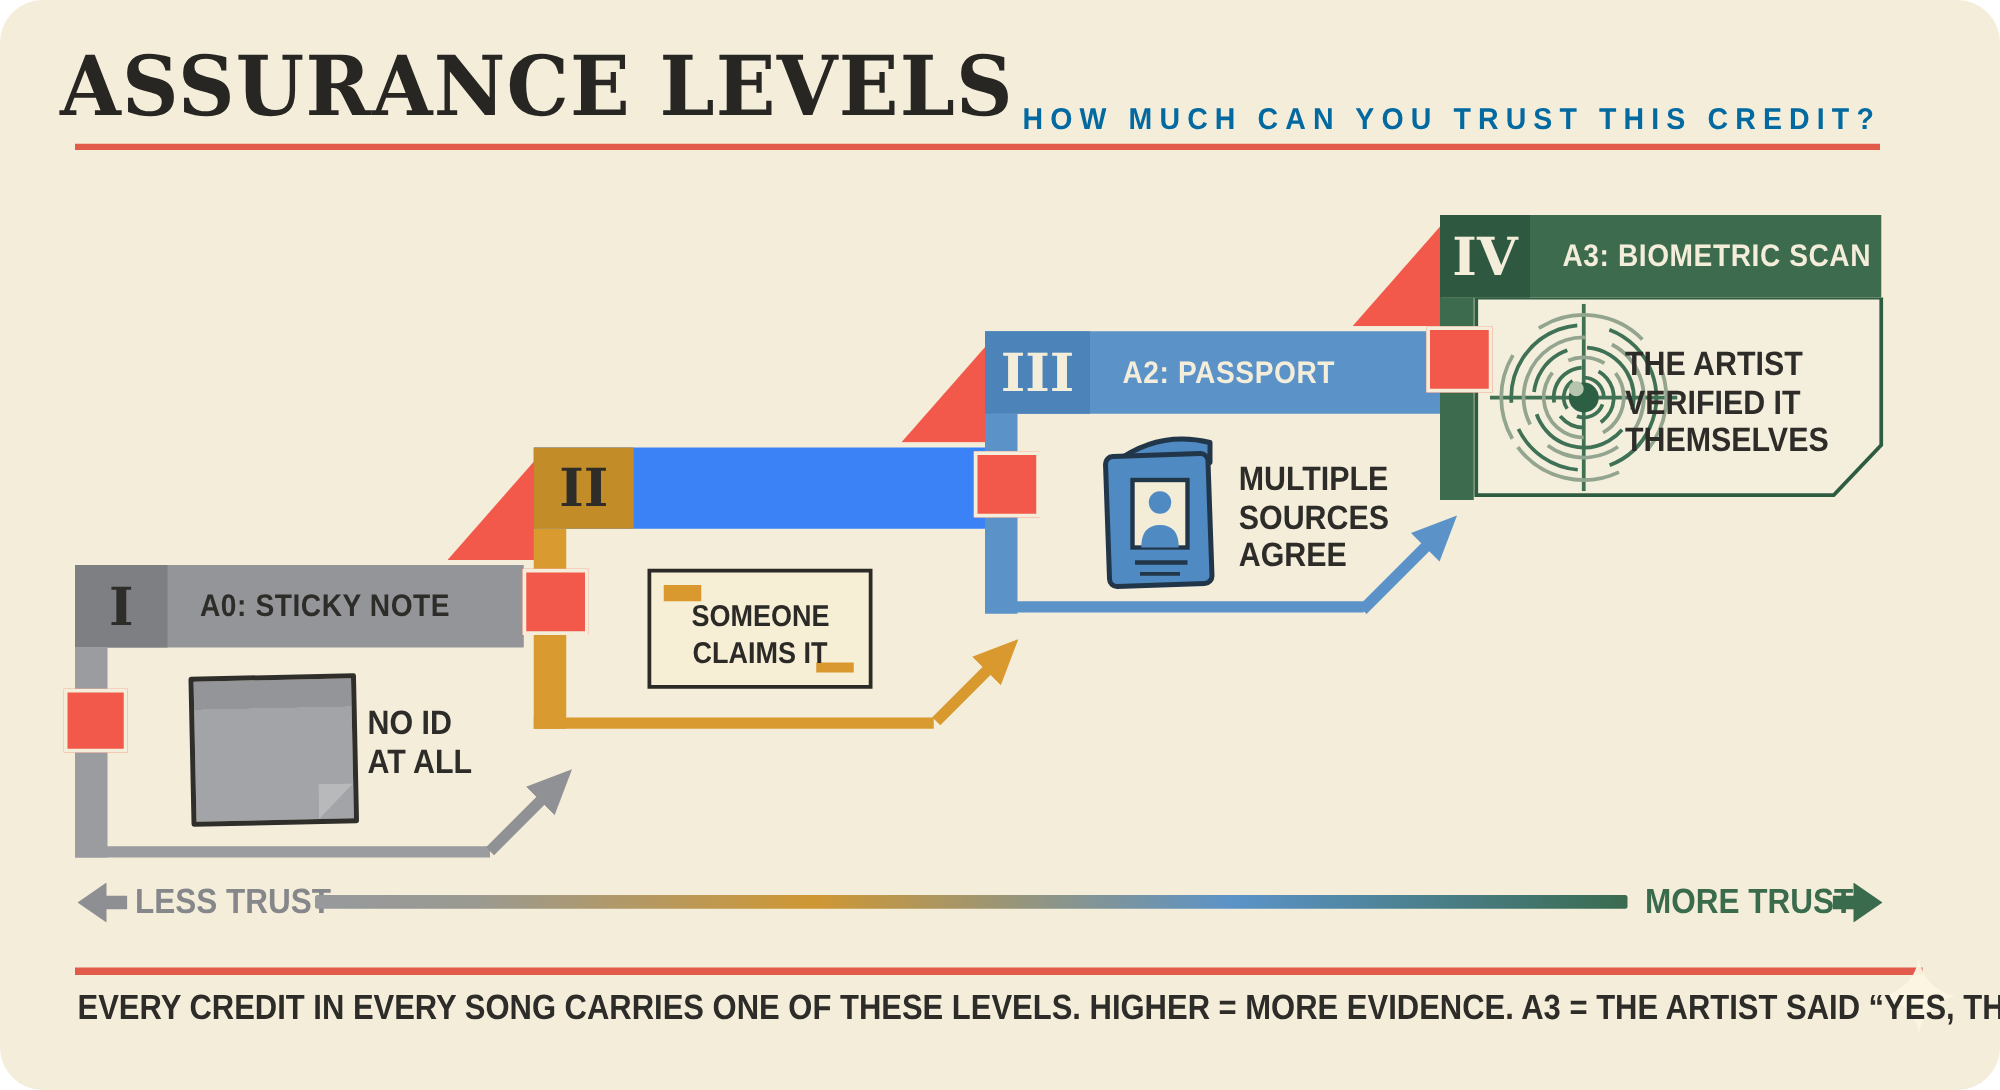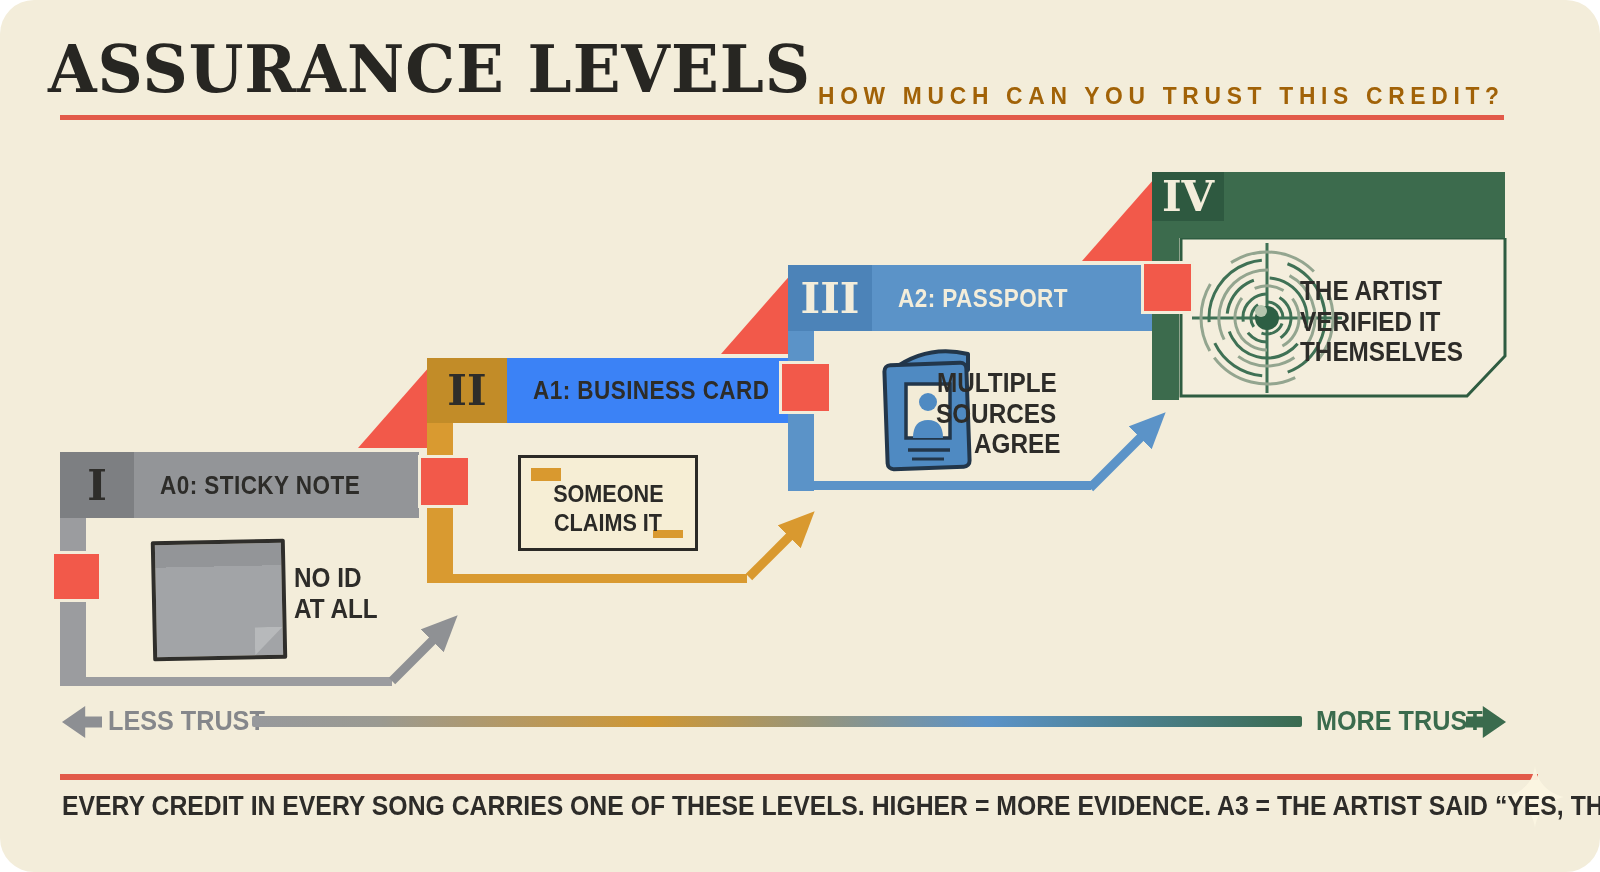--- a/index.html
+++ b/index.html
@@ -9,21 +9,21 @@
     font-family:"Liberation Sans",sans-serif;color:#2d2c29;
   }
   .cond{display:inline-block;transform:scaleX(0.9);transform-origin:0 50%;white-space:nowrap;}
   .condc{display:inline-block;transform:scaleX(0.9);transform-origin:50% 50%;white-space:nowrap;}
 
   
   .title{position:absolute;left:48px;top:30px;font-family:"DejaVu Serif",serif;
          font-weight:bold;font-size:66px;letter-spacing:1px;color:#272622;}
   .title .cond{transform:scaleX(0.95);}
   .subtitle{position:absolute;left:818px;top:82px;font-size:24px;font-weight:bold;
-            letter-spacing:6px;color:#a16207;}
+            letter-spacing:6px;color:#0369a1;}
   .subtitle .cond{transform:scaleX(0.95);}
   .rule{position:absolute;background:#e25a49;}
   .rule-top{left:60px;top:115px;width:1444px;height:5px;}
   .rule-bottom{left:60px;top:774px;width:1478px;height:6px;}
 
   
   .hdr{position:absolute;display:flex;align-items:stretch;}
   .cell{font-family:"DejaVu Serif",serif;font-weight:bold;font-size:42px;
         display:flex;align-items:center;justify-content:center;flex:0 0 auto;}
   .hlabel{display:flex;align-items:center;padding-left:26px;font-size:25px;
@@ -64,24 +64,24 @@
 
   
   .hdr3{left:788px;top:265px;width:380px;height:66px;background:#5b93c8;}
   .cell3{width:84px;background:#4c83b8;color:#f3edda;}
   .hdr3 .hlabel{color:#f3edda;}
   .vbar3{left:788px;top:331px;width:26px;height:160px;background:#5b93c8;}
   .bbar3{left:788px;top:481px;width:303px;background:#5b93c8;}
   .rs3{left:779px;top:361px;width:47px;height:47px;}
   .tri3{left:721px;top:272px;width:72px;height:82px;}
   .passport{position:absolute;left:872px;top:338px;}
-  .cap3{left:936px;top:368px;text-align:right;}
-
-  
-  .hdr4{left:1152px;top:172px;width:353px;height:66px;background:#3c6b4d;flex-direction:column;}
+  .cap3{left:991px;top:368px;}
+
+  
+  .hdr4{left:1152px;top:172px;width:353px;height:66px;background:#3c6b4d;}
   .cell4{width:72px;background:#2e5940;color:#f3edda;}
   .hdr4 .hlabel{color:#f3edda;}
   .vbar4{left:1152px;top:238px;width:27px;height:162px;background:#3c6b4d;}
   .rs4{left:1141px;top:261px;width:47px;height:47px;}
   .tri4{left:1082px;top:179px;width:72px;height:82px;}
   .panel4{position:absolute;left:1179px;top:238px;}
   .scan{position:absolute;left:1192px;top:243px;}
   .cap4{left:1300px;top:276px;}
 
   
@@ -137,23 +137,20 @@
       <div><span class="cond">AT ALL</span></div>
     </div>
   </div>
 
   <div>
     <div class="redtri tri2"></div>
     <div class="hdr hdr2">
       <div class="cell cell2">
           <span>II</span>
         </div>
-      <div class="hlabel">
-          <span class="cond">A1: BUSINESS CARD</span>
-        </div>
     </div>
     <div class="vbar vbar2"></div>
     <div class="bbar bbar2"></div>
     <svg class="arr" style="left:735px;top:492px" width="100" height="95">
       <defs>
           <marker id="ah2" markerWidth="4" markerHeight="3.6" refX="0.6" refY="1.8" orient="auto">
             <path d="M0,0 L4,1.8 L0,3.6 Z" fill="#d9992f"></path>
           </marker>
         </defs>
       <line x1="14" y1="85" x2="58" y2="41" stroke="#d9992f" stroke-width="9" marker-end="url(#ah2)"></line>
@@ -207,20 +204,23 @@
   </div>
 
   <div>
     <div class="redtri tri4"></div>
     <svg class="panel4" width="328" height="160">
       <path d="M2,0 L326,0 L326,118 L288,158 L2,158 Z" fill="#f4eedd" stroke="#2e5c41" stroke-width="3"></path>
     </svg>
     <div class="hdr hdr4">
       <div class="cell cell4">
           <span>IV</span>
+        </div>
+      <div class="hlabel">
+          <span class="cond">A3: BIOMETRIC SCAN</span>
         </div>
     </div>
     <div class="vbar vbar4"></div>
     <div class="redsq rs4"></div>
     <svg class="scan" width="150" height="150" viewBox="0 0 150 150">
       <line x1="75" y1="0" x2="75" y2="150" stroke="#3f7155" stroke-width="3"></line>
       <line x1="0" y1="75" x2="150" y2="75" stroke="#3f7155" stroke-width="3"></line>
       <circle cx="75" cy="75" r="16" fill="none" stroke="#3f7155" stroke-width="3" stroke-dasharray="25 10" transform="rotate(20 75 75)"></circle>
       <circle cx="75" cy="75" r="24" fill="none" stroke="#3f7155" stroke-width="3" stroke-dasharray="40 14 22 12" transform="rotate(-40 75 75)"></circle>
       <circle cx="75" cy="75" r="32" fill="none" stroke="#93a58f" stroke-width="3" stroke-dasharray="55 16 30 12" transform="rotate(120 75 75)"></circle>

